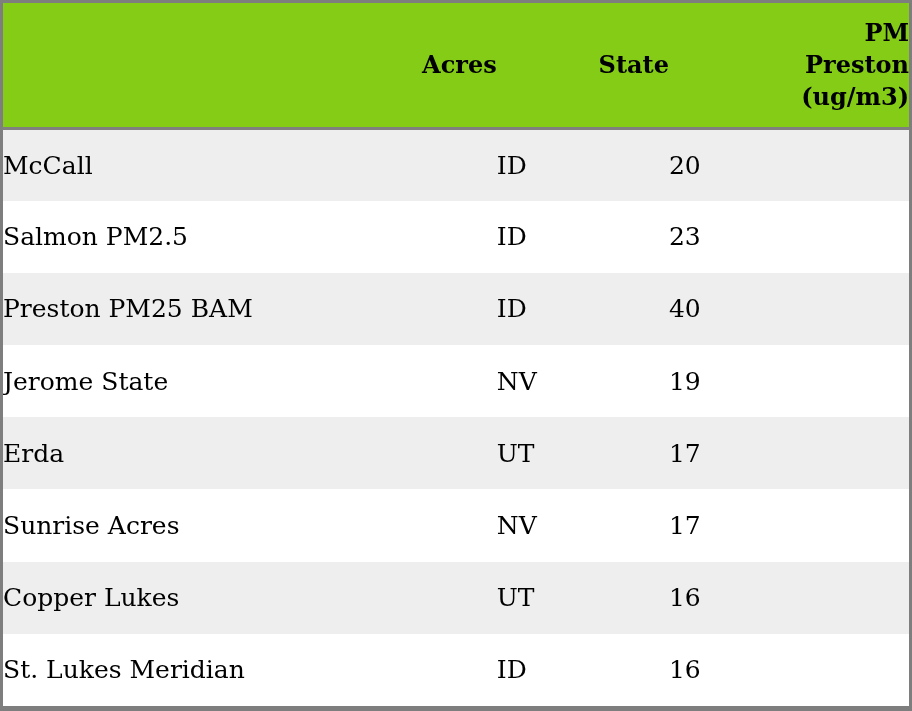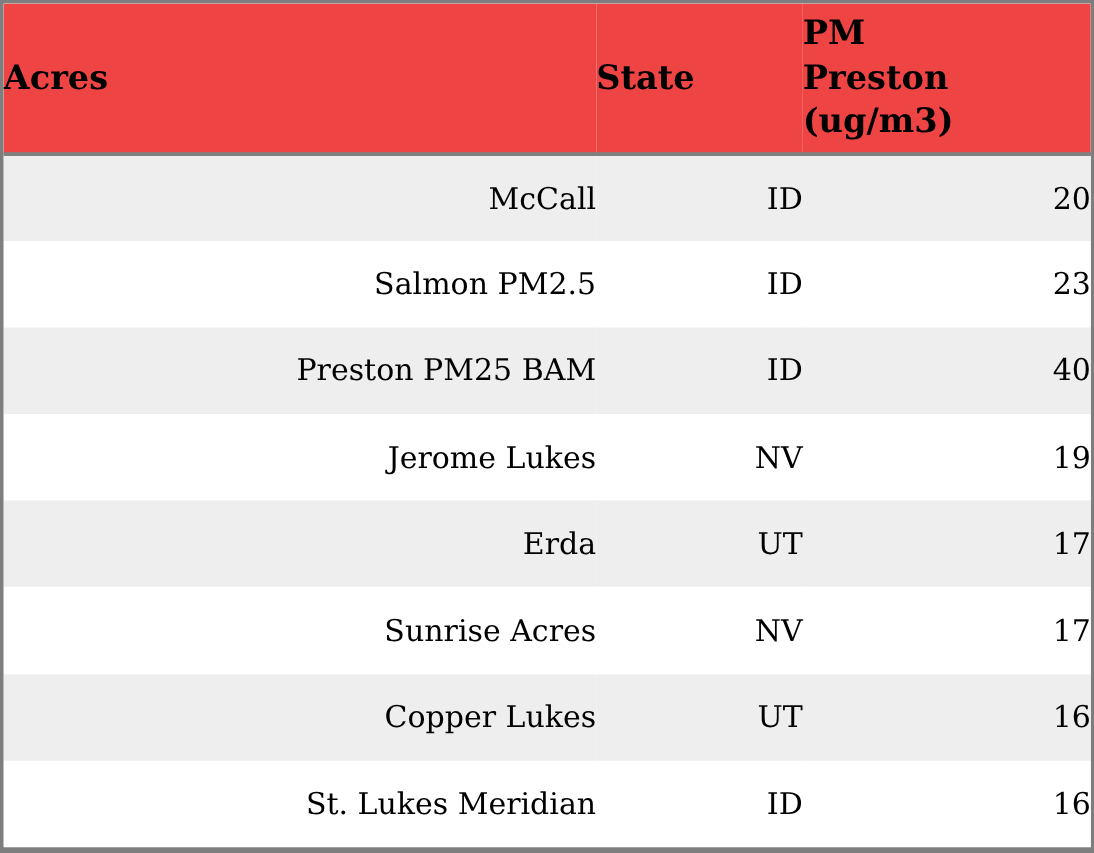--- a/index.html
+++ b/index.html
@@ -21,36 +21,36 @@
     border-collapse: collapse;
     table-layout: fixed;
     font-family: "DejaVu Serif", "Liberation Serif", serif;
     color: #000000;
   }
   col.c-site  { width: 54.5%; }
   col.c-state { width: 19%; }
   col.c-pm    { width: 26.5%; }
 
   thead th {
-    background: #ef4444;
+    background: #84cc16;
     border-bottom: 3px solid #808080;
     height: 124px;
-    font-size: 28px;
+    font-size: 24px;
     font-weight: bold;
-    text-align: left;
+    text-align: right;
     vertical-align: middle;
     line-height: 1.32;
     padding: 0;
   }
   thead th .hline {
     display: block;
   }
   tbody td {
     font-size: 25px;
-    text-align: right;
+    text-align: left;
     vertical-align: middle;
     padding: 0;
   }
   tbody tr { height: 57px; }
   tbody tr:nth-child(odd)  { background: #eeeeee; }
   tbody tr:nth-child(even) { background: #ffffff; }
 </style>
 </head>
 <body>
 
@@ -82,21 +82,21 @@
         <td>Salmon PM2.5</td>
         <td>ID</td>
         <td>23</td>
       </tr>
       <tr>
         <td>Preston PM25 BAM</td>
         <td>ID</td>
         <td>40</td>
       </tr>
       <tr>
-        <td>Jerome Lukes</td>
+        <td>Jerome State</td>
         <td>NV</td>
         <td>19</td>
       </tr>
       <tr>
         <td>Erda</td>
         <td>UT</td>
         <td>17</td>
       </tr>
       <tr>
         <td>Sunrise Acres</td>

